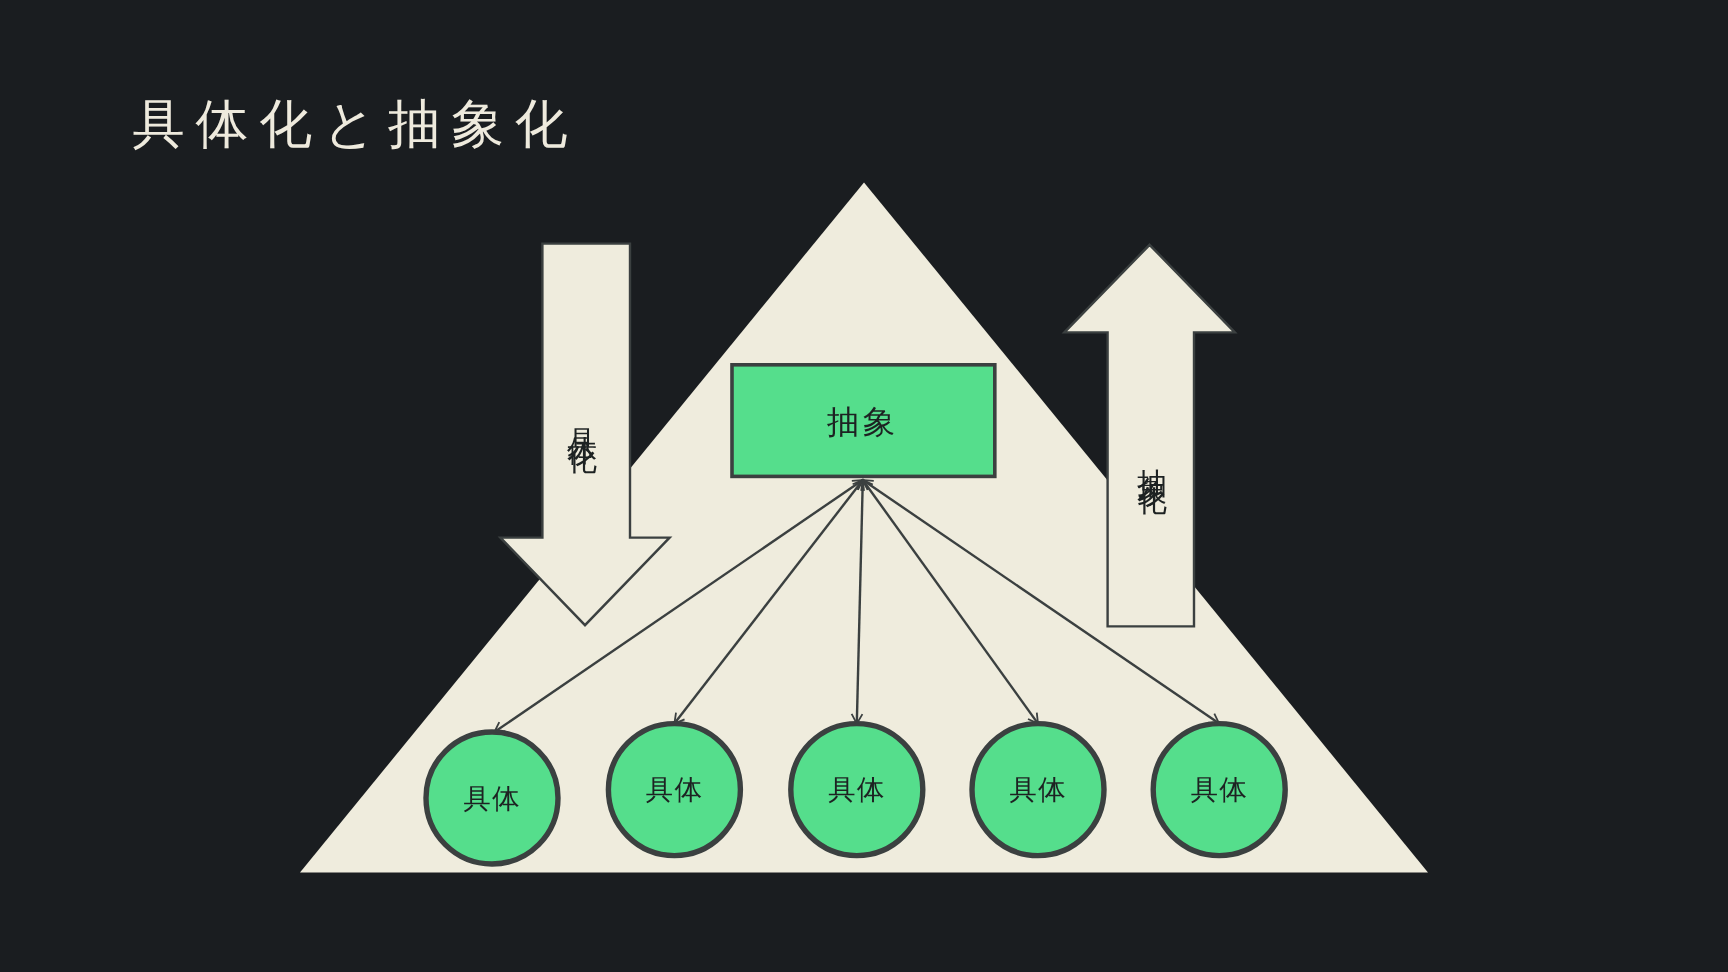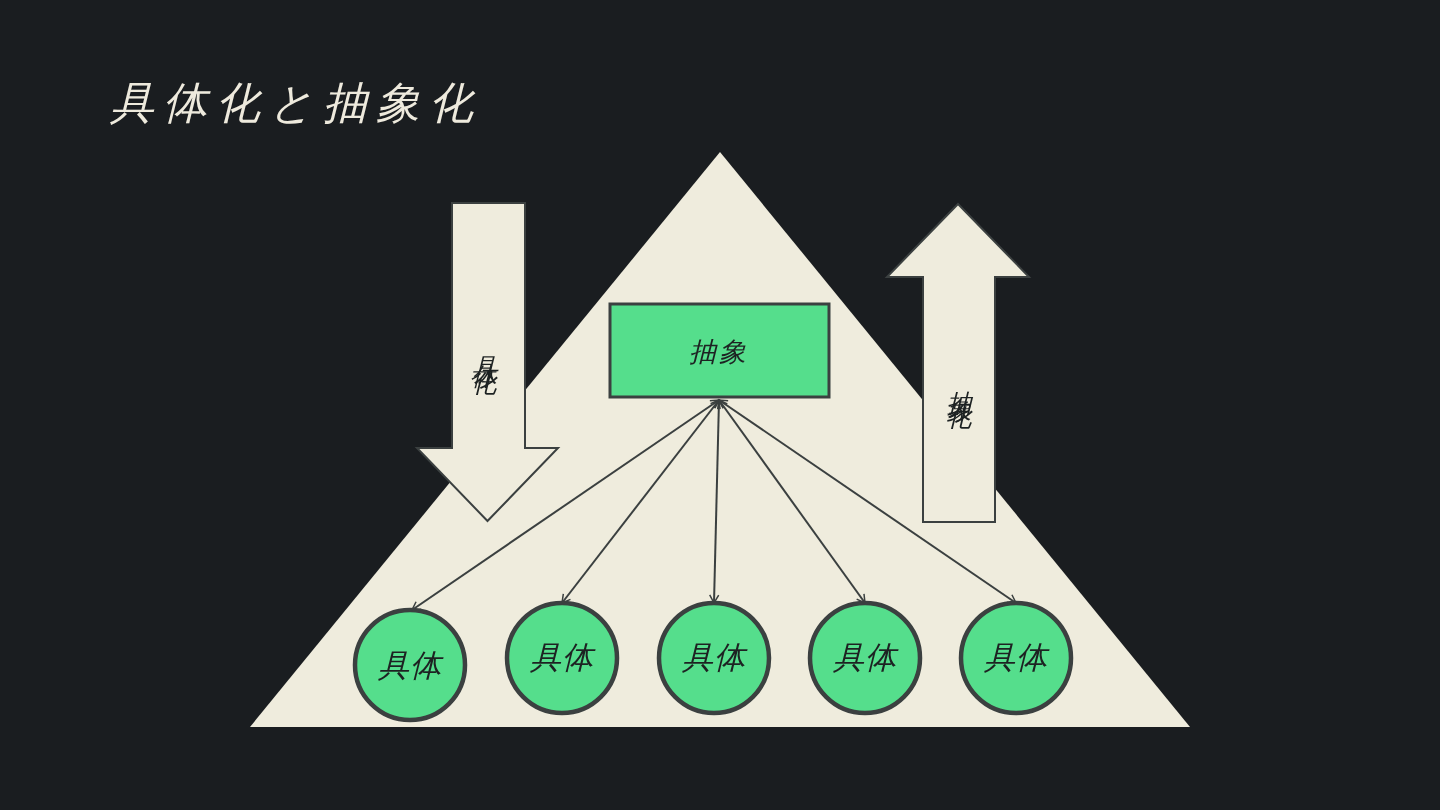--- a/index.html
+++ b/index.html
@@ -7,21 +7,20 @@
     padding: 0;
     background: #101214;
   }
   .slide {
     position: relative;
     width: 1440px;
     height: 810px;
     background: #1a1d20;
     overflow: hidden;
     font-family: "Liberation Sans", sans-serif;
-    font-style: italic;
   }
   .slide-title {
     position: absolute;
     left: 110px;
     top: 74px;
     font-size: 44px;
     font-weight: 400;
     letter-spacing: 9px;
     color: #eeeadd;
     white-space: nowrap;
@@ -59,21 +58,21 @@
     position: absolute;
     transform: translate(-50%, -50%);
     color: #1d2222;
     white-space: nowrap;
   }
   .box-label {
     font-size: 27px;
     letter-spacing: 3px;
   }
   .circle-label {
-    font-size: 31px;
+    font-size: 23px;
     letter-spacing: 1px;
   }
   .vlabel {
     writing-mode: vertical-rl;
     text-orientation: upright;
     font-size: 25px;
     letter-spacing: 7px;
     line-height: 1;
   }
 </style>

